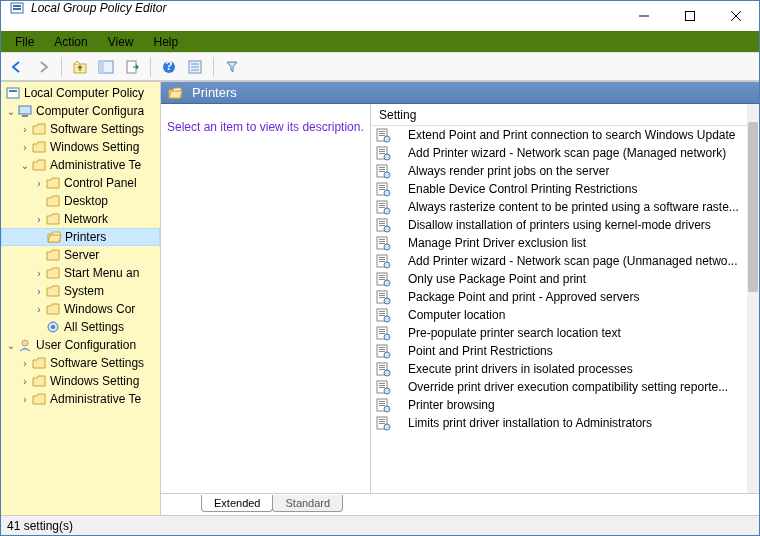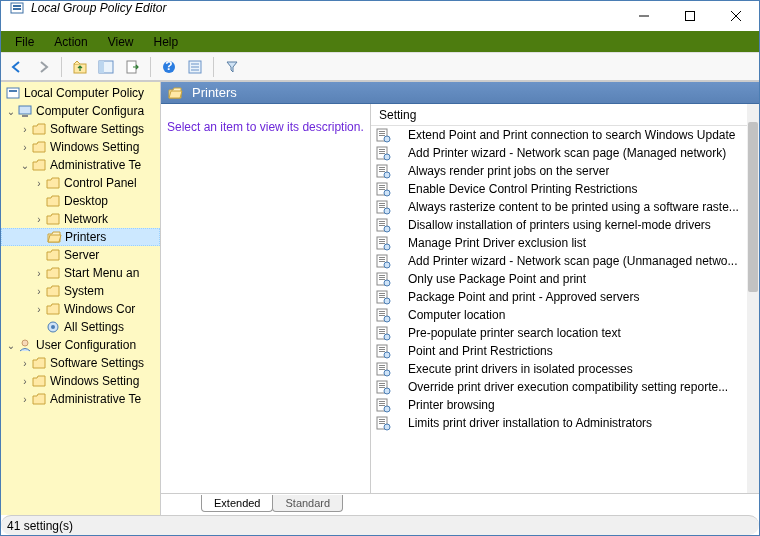--- a/index.html
+++ b/index.html
@@ -30,21 +30,21 @@
 .colhdr { height:22px; display:flex; align-items:center; padding:0 8px; border-bottom:1px solid #e0e0e0; background:#fff; font-weight:400;}
 .list { position:absolute; top:22px; left:0; right:12px; bottom:0; overflow:hidden;}
 .lrow { display:flex; align-items:center; height:18px; padding:0 4px; white-space:nowrap; overflow:hidden; text-overflow:ellipsis; cursor:default;gap:13px;}
 .licon { width:16px; height:16px; margin-right:4px; flex-shrink:0;}
 .lrow span { overflow:hidden; text-overflow:ellipsis; }
 .vscroll { position:absolute; right:0; top:0; bottom:0; width:12px; background:#f0f0f0;}
 .vthumb { position:absolute; left:1px; right:1px; top:18px; height:170px; background:#c2c2c2; border-radius:2px;}
 .tabs { height:22px; display:flex; align-items:center; padding-left:40px; background:#fff; border-top:1px solid #ccc;}
 .tab { padding:2px 12px 2px 12px; border:1px solid #999; border-top:none; border-radius:0 0 4px 4px; margin-right:-1px; background:#fff; font-size:11px; cursor:default; position:relative; top:-1px;}
 .tab.inactive { background:#f0f0f0; color:#555;}
-.status { height:20px; border-top:1px solid #ccc; display:flex; align-items:center; padding:0 6px; background:#f0f0f0; font-size:11px;border-radius:10px;}
+.status { height:20px; border-top:1px solid #ccc; display:flex; align-items:center; padding:0 6px; background:#f0f0f0; font-size:11px;}
 svg { display:block; }
 </style>
 </head>
 <body>
 
 <div class="window">
   <div class="titlebar">
     <span class="icon">
       <svg width="16" height="16">
           <rect x="2" y="2" width="12" height="10" fill="#fff" stroke="#3a6ea5"></rect>

